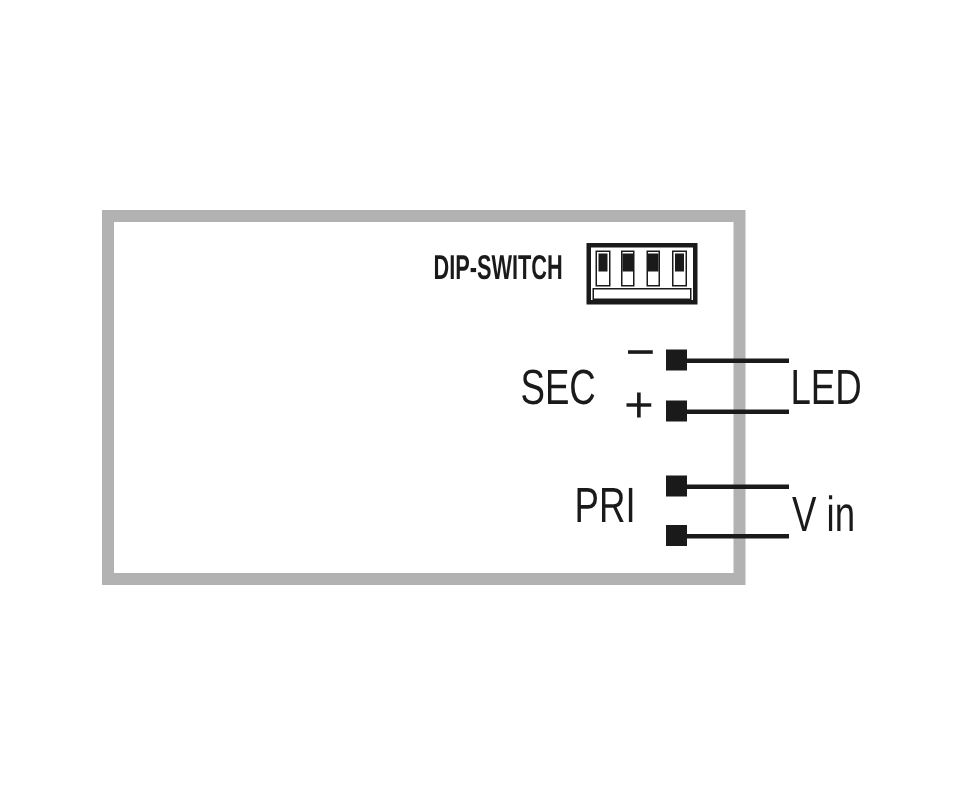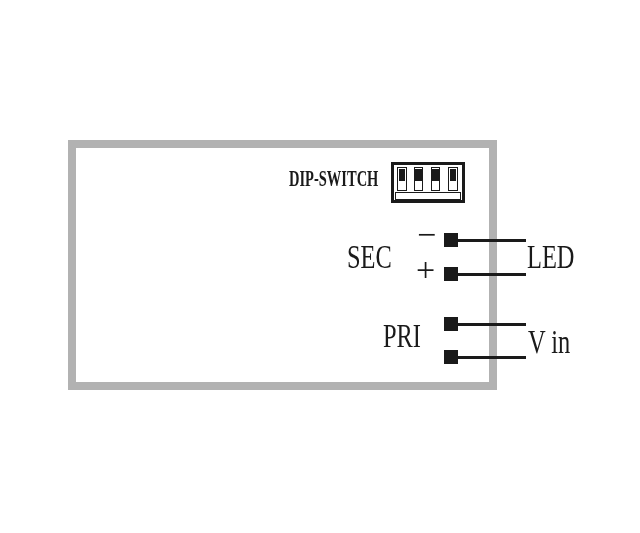--- a/index.html
+++ b/index.html
@@ -1,21 +1,21 @@
 <!DOCTYPE html>
 <html style="--ink: #1a1a1a; --outline: #b2b2b2;"><head>
 <meta charset="utf-8">
 <style>
   * { margin:0; padding:0; box-sizing:border-box; }
   html,body { background:#ffffff; }
   :root { --ink:#1a1a1a; --outline:#b2b2b2; }
   .canvas {
     position:relative; width:640px; height:533px;
     background:#ffffff; overflow:hidden;
-    font-family:Liberation Serif, serif; color:var(--ink);
+    font-family:Liberation Sans, sans-serif; color:var(--ink);
   }
   .device-outline {
     position:absolute; left:68px; top:140px; width:429px; height:250px;
     border:8px solid var(--outline); background:#ffffff;
   }
   .label {
     position:absolute; white-space:nowrap; line-height:1;
     transform-origin:left top; color:var(--ink);
   }
   .label-big  { font-size:33px; transform:scaleX(0.74); }

